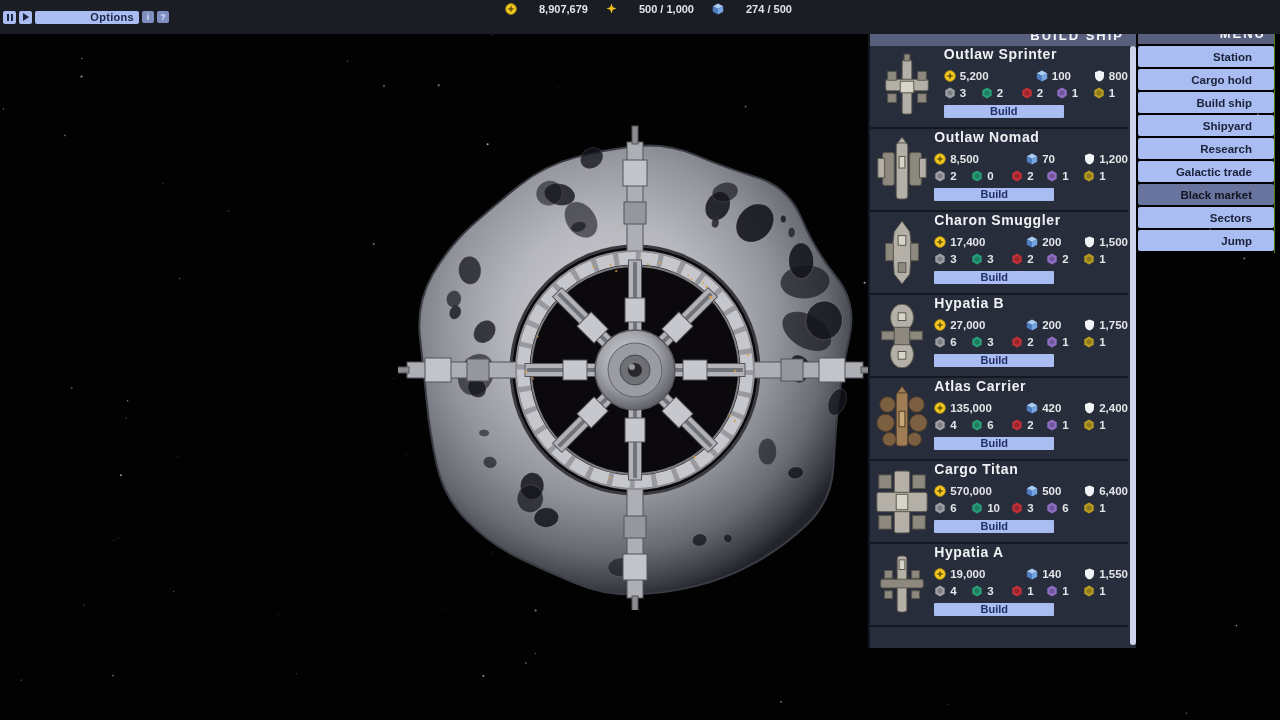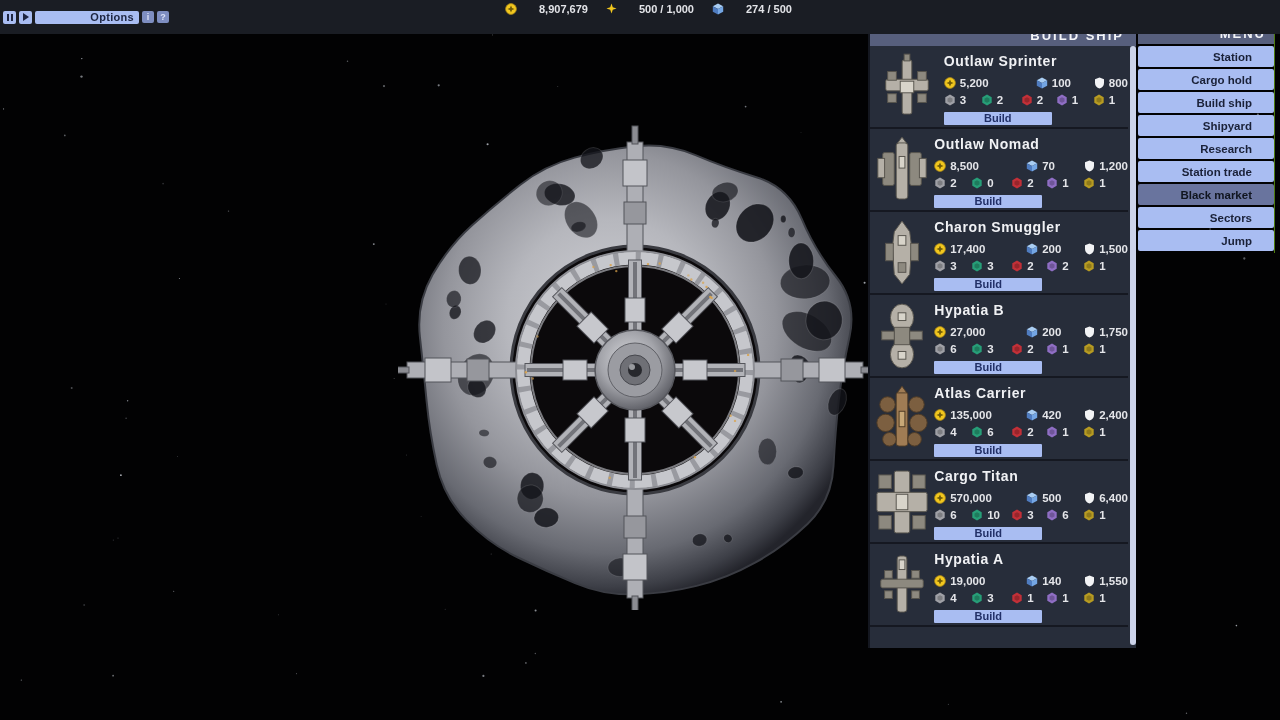--- a/index.html
+++ b/index.html
@@ -51,30 +51,30 @@
     border-top:2px solid #141720;border-left:2px solid #141720;
   }
   .panel-header{
     height:22px;background:var(--header);color:#f3f4f8;font-weight:bold;
     font-size:13px;letter-spacing:2px;display:flex;align-items:center;
     justify-content:flex-end;padding-right:12px;
   }
   .ship-list{position:absolute;top:22px;left:0;right:8px;bottom:0;}
   .ship-entry{height:81px;border-bottom:2px solid #151821;display:flex;}
   .thumb{width:74px;display:flex;align-items:center;justify-content:center;}
-  .ship-info{flex:1;padding-top:7px;}
+  .ship-info{flex:1;}
   .ship-name{color:#f0f1f4;font-size:14px;font-weight:bold;
     letter-spacing:.6px;margin-bottom:5px;}
   .cost-row,.mat-row{display:flex;align-items:center;height:17px;
     color:#e4e5e9;font-size:11.5px;font-weight:bold;}
   .cell{display:flex;align-items:center;gap:4px;}
   .c-credits{width:92px;} .c-cubes{width:58px;} .c-shield{flex:1;}
   .m-gray{width:37px;} .m-green{width:40px;} .m-red{width:35px;} .m-purple{width:37px;} .m-yellow{flex:1;}
   .build-btn{
-    margin-top:4px;width:108px;height:13px;background:var(--accent);
+    margin-top:4px;width:120px;height:13px;background:var(--accent);
     color:#223067;font-size:11px;font-weight:bold;text-align:center;
     line-height:13px;border-radius:1px;cursor:default;
   }
   .scrollbar{position:absolute;right:0;top:22px;bottom:3px;width:6px;background:#394052;}
   .scroll-thumb{position:absolute;left:0;right:0;top:0;bottom:0;
     background:#ccd3ea;border-radius:3px;}
   
   .menu-panel{
     position:absolute;left:1138px;top:22px;width:136px;z-index:5;
     border-right:1px solid #4d7c0f;
@@ -971,21 +971,21 @@
       <div class="menu-item">
     <span class="mi-label">Build ship</span>
   </div>
       <div class="menu-item">
     <span class="mi-label">Shipyard</span>
   </div>
       <div class="menu-item">
     <span class="mi-label">Research</span>
   </div>
       <div class="menu-item">
-    <span class="mi-label">Station trade</span>
+    <span class="mi-label">Galactic trade</span>
   </div>
       <div class="menu-item active">
     <span class="mi-label">Black market</span>
   </div>
       <div class="menu-item">
     <span class="mi-label">Sectors</span>
   </div>
       <div class="menu-item">
     <span class="mi-label">Jump</span>
   </div>

